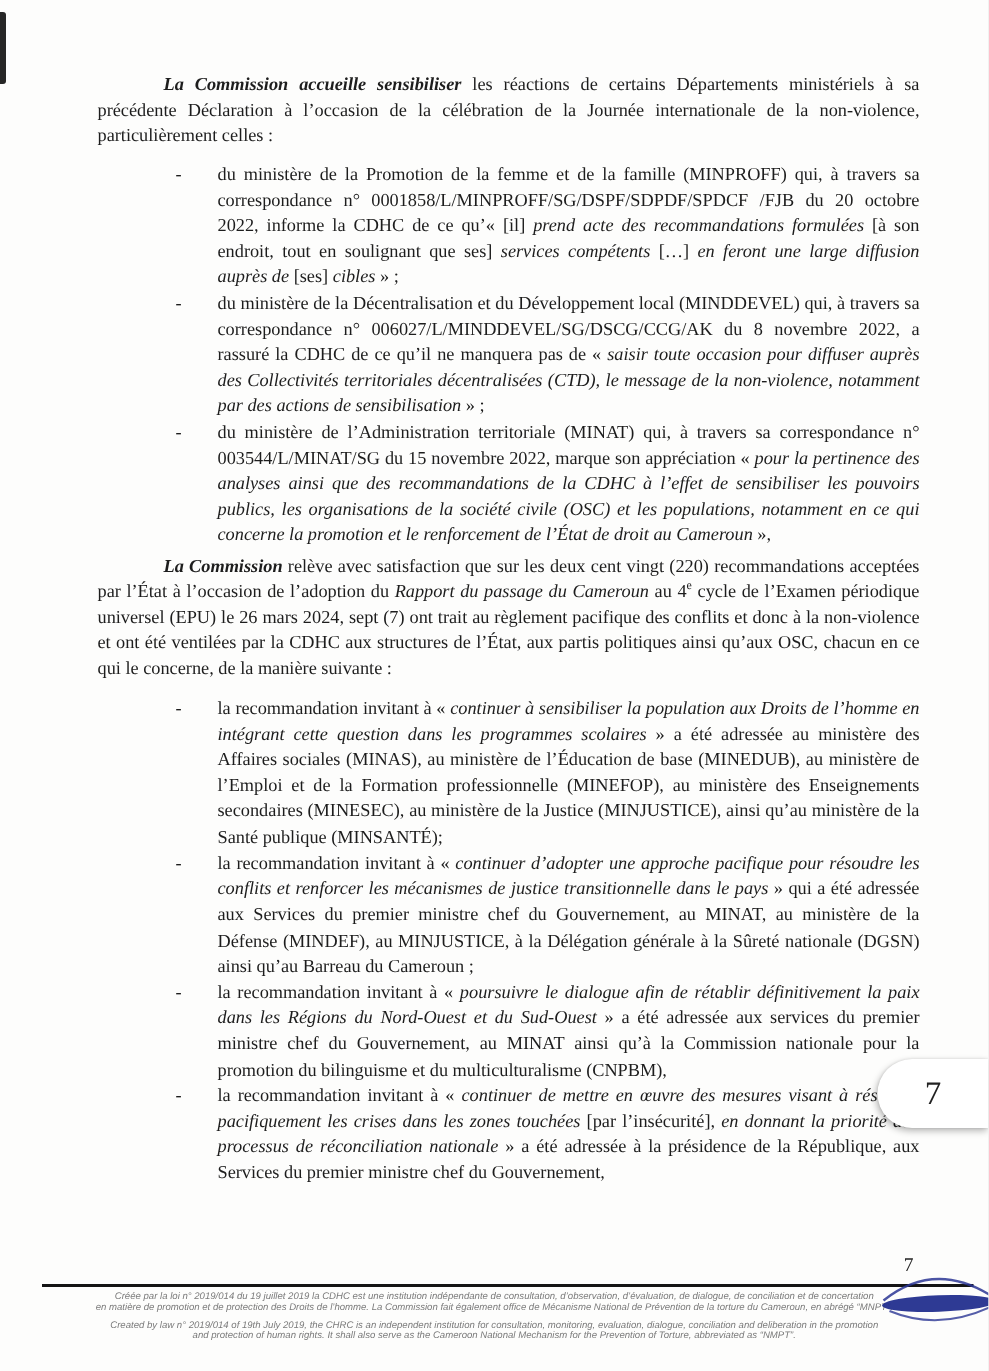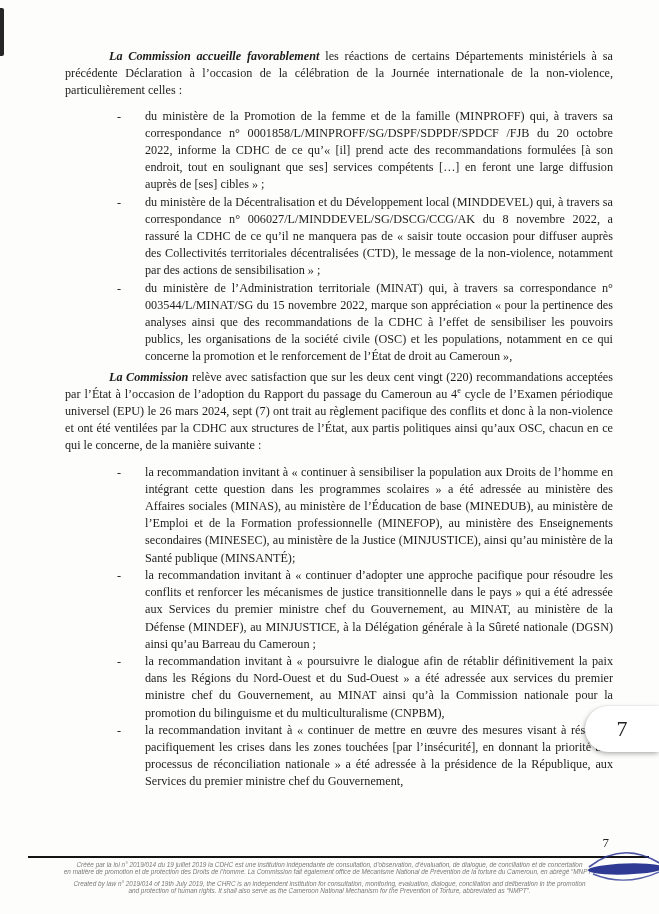--- a/index.html
+++ b/index.html
@@ -19,21 +19,21 @@
   .body-col{
     position:absolute;left:65px;top:48px;width:548px;
     font-size:12.2px;line-height:17.2px;
     text-align:justify;
   }
   .para{text-indent:44px;margin:0 0 8px 0;}
   .para2{margin-top:3px;margin-bottom:9px;}
   .list{margin:0;}
   .list-item{position:relative;padding-left:80px;}
   .dash{position:absolute;left:52px;top:0;font-style:normal;}
-  .it{}
+  .it{font-style:italic;}
   .bi{font-style:italic;font-weight:bold;}
   .sup{vertical-align:super;font-size:8px;line-height:0;}
   .page-tab{
     position:absolute;right:0;top:706px;width:74px;height:46px;
     background:#fff;
     border-radius:24px 0 0 24px;
     box-shadow:-1px 2px 5px rgba(0,0,0,0.28), 0 0 2px rgba(0,0,0,0.12);
     display:flex;align-items:center;justify-content:center;
     font-size:22px;color:#222;
   }
@@ -60,21 +60,21 @@
 </style>
 </head>
 <body>
 
 <div class="page">
 
   <div class="corner-mark"></div>
 
   <div class="body-col">
 
-    <p class="para"><span class="bi">La Commission accueille favorablement</span><span> les réactions de certains Départements ministériels à sa précédente Déclaration à l’occasion de la célébration de la Journée internationale de la non-violence, particulièrement celles :</span></p>
+    <p class="para"><span class="bi">La Commission accueille sensibiliser</span><span> les réactions de certains Départements ministériels à sa précédente Déclaration à l’occasion de la célébration de la Journée internationale de la non-violence, particulièrement celles :</span></p>
 
     <div class="list">
       <div class="list-item">
         <span class="dash">-</span>
         <span><span>du ministère de la Promotion de la femme et de la famille (MINPROFF) qui, à travers sa correspondance n° 0001858/L/MINPROFF/SG/DSPF/SDPDF/SPDCF /FJB du 20 octobre 2022, informe la CDHC de ce qu’« [il] </span><span class="it">prend acte des recommandations formulées </span><span>[à son endroit, tout en soulignant que ses] </span><span class="it">services compétents </span><span>[…] </span><span class="it">en feront une large diffusion auprès de </span><span>[ses] </span><span class="it">cibles</span><span> » ;</span></span>
       </div>
       <div class="list-item">
         <span class="dash">-</span>
         <span><span>du ministère de la Décentralisation et du Développement local (MINDDEVEL) qui, à travers sa correspondance n° 006027/L/MINDDEVEL/SG/DSCG/CCG/AK du 8 novembre 2022, a rassuré la CDHC de ce qu’il ne manquera pas de « </span><span class="it">saisir toute occasion pour diffuser auprès des Collectivités territoriales décentralisées (CTD), le message de la non-violence, notamment par des actions de sensibilisation</span><span> » ;</span></span>
       </div>

